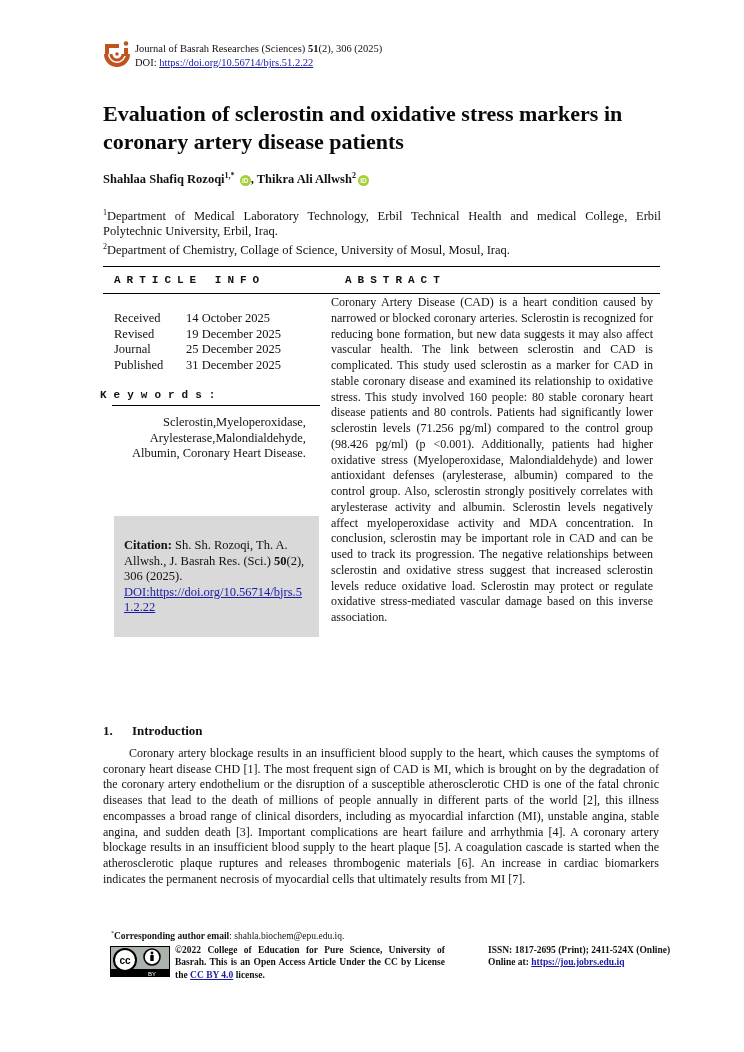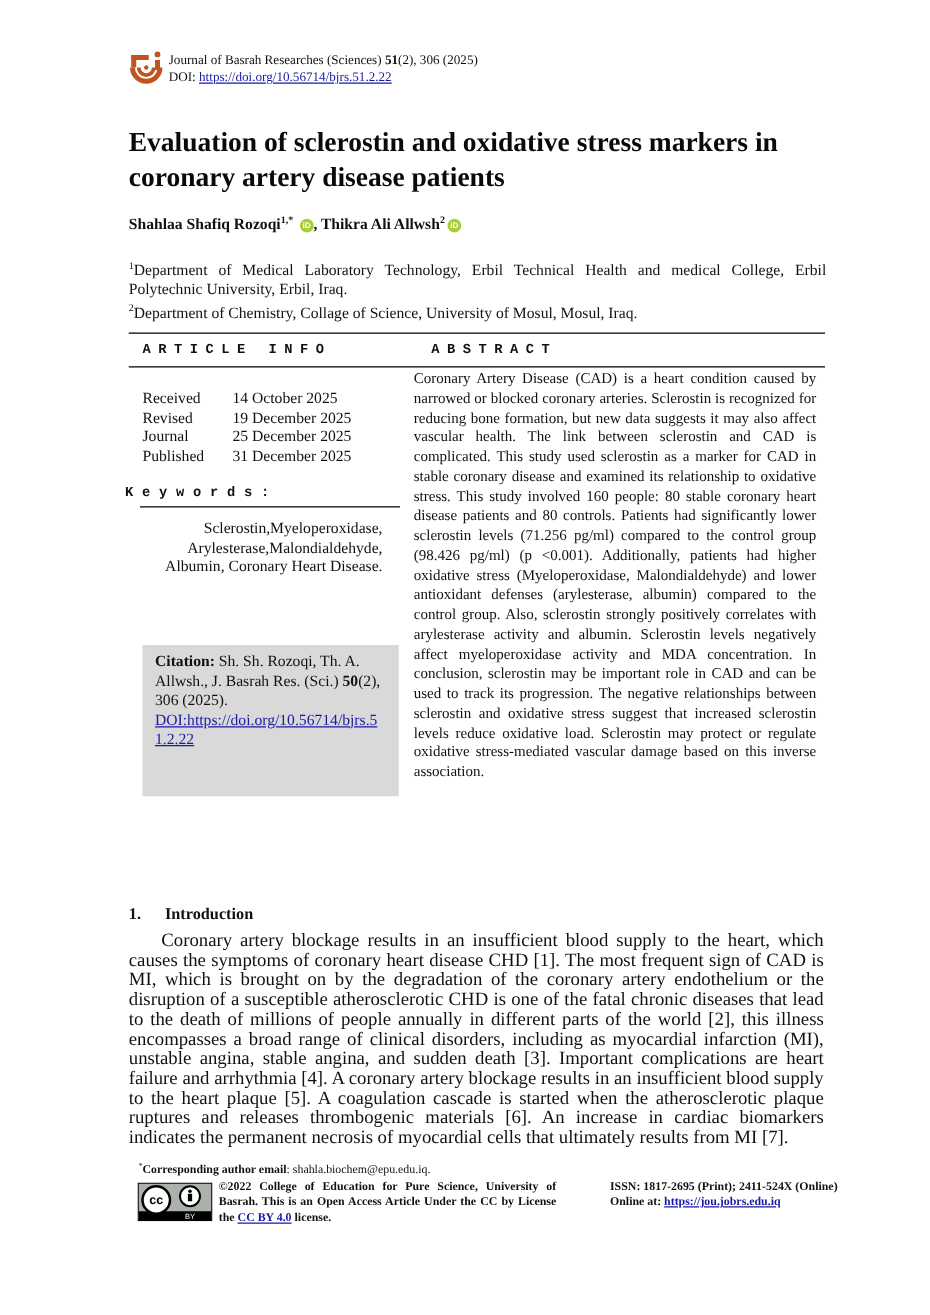--- a/index.html
+++ b/index.html
@@ -31,29 +31,29 @@
 
   .dates { left:114px; top:311px; font-size:12.5px; line-height:15.7px; }
   .dates .row { display:flex; }
   .dates .lbl { width:72px; }
   .kw-hdr { left:100px; top:389px; font-family:"Liberation Mono", monospace; font-weight:bold; font-size:11px; letter-spacing:7px; }
   .kw-rule { left:112px; top:405px; width:208px; }
   .keywords { left:114px; top:415px; width:192px; font-size:12.5px; line-height:15.7px; text-align:justify; text-align-last:left; }
   .kw-line { display:flex; justify-content:flex-end; }
 
   .citation { left:114px; top:516px; width:205px; height:121px; background:#d9d9d9; }
-  .citation .inner { padding:6px 8px 0 10px; font-size:12.5px; line-height:15.5px; }
+  .citation .inner { padding:6px 8px 0 10px; font-size:12.5px; line-height:15.5px;margin-top:16px; }
   .citation a { word-break:break-all; }
 
   .abstract { left:331px; top:295px; width:322px; font-size:12px; line-height:15.75px; text-align:justify; }
 
   
   .intro-h { left:103px; top:723px; font-size:13px; font-weight:bold; }
   .intro-h .num { display:inline-block; width:29px; }
-  .intro-p { left:103px; top:746px; width:556px; font-size:15px; line-height:15.7px; text-align:justify; text-indent:26px; }
+  .intro-p { left:103px; top:746px; width:556px; font-size:12px; line-height:15.7px; text-align:justify; text-indent:26px; }
 
   
   .corr { left:111px; top:930px; font-size:9.5px; }
   .corr sup { font-size:6px; }
   .cc-badge { left:110px; top:946px; width:60px; height:31px; }
   .lic { left:175px; top:944px; width:270px; font-size:9.5px; font-weight:bold; line-height:12.3px; text-align:justify; font-family:"Liberation Serif", serif; }
   .issn { left:488px; top:944px; font-size:9.5px; font-weight:bold; line-height:12.3px; }
 </style>
 </head>
 <body>

